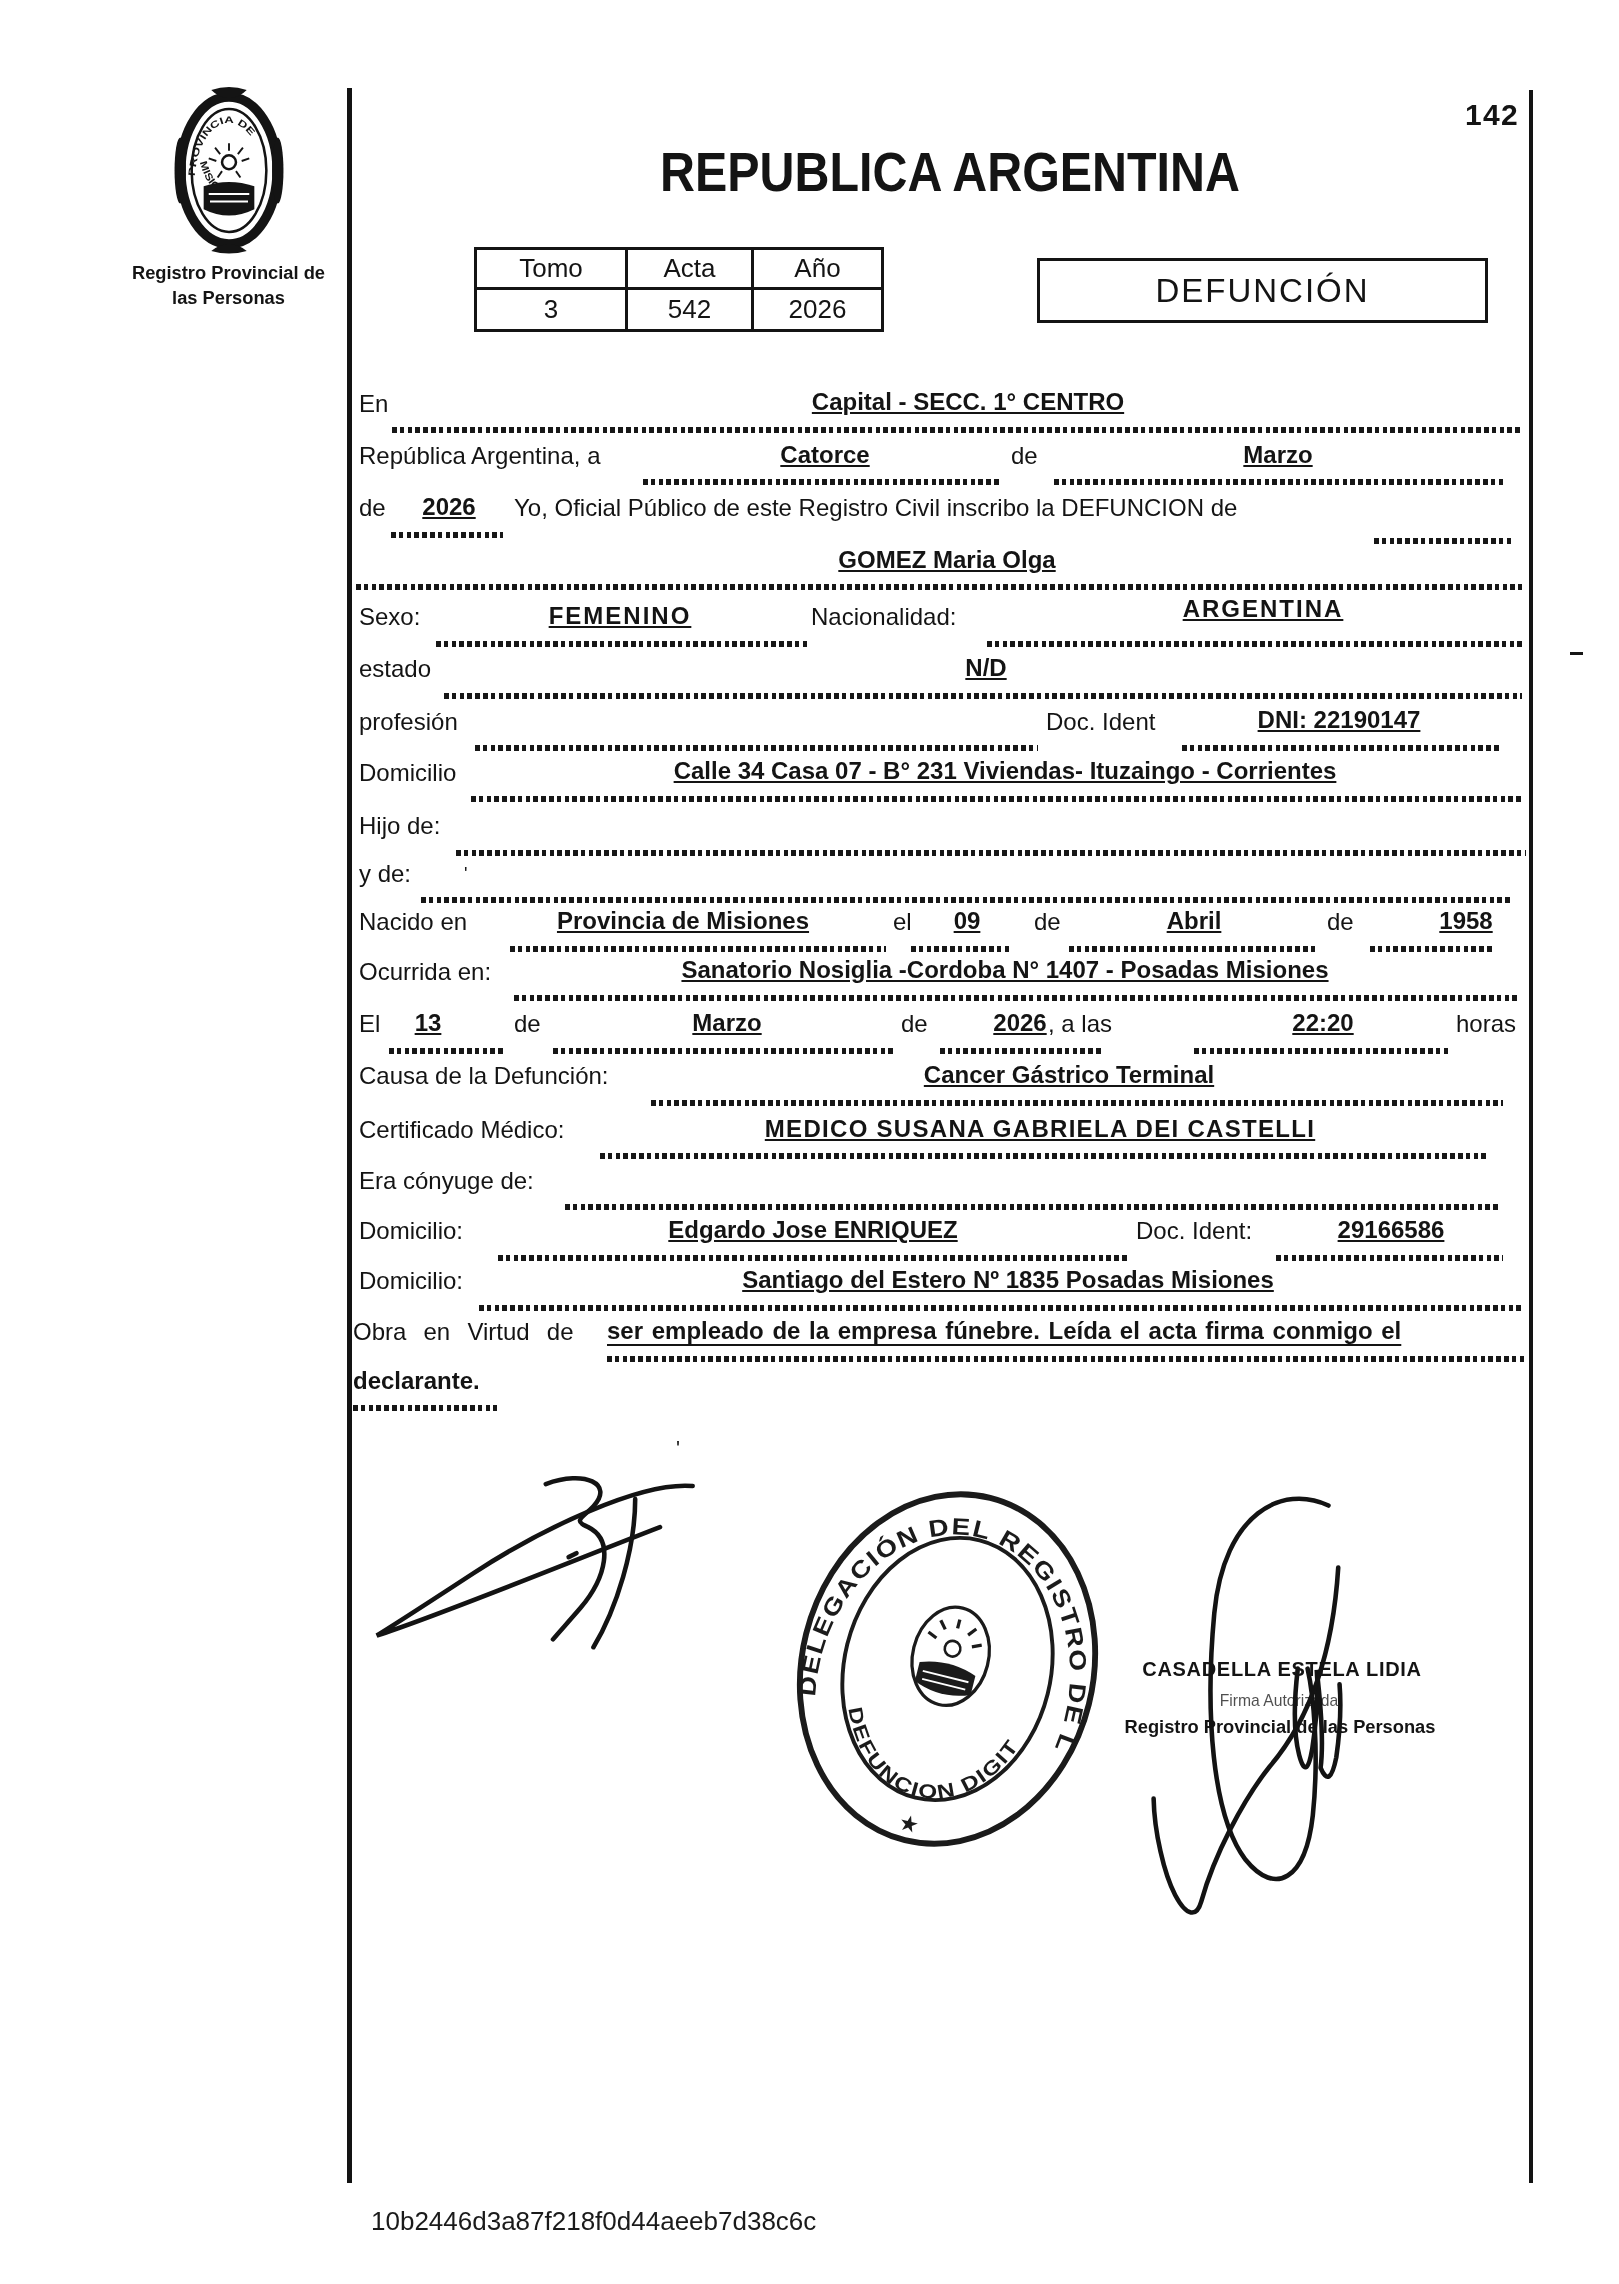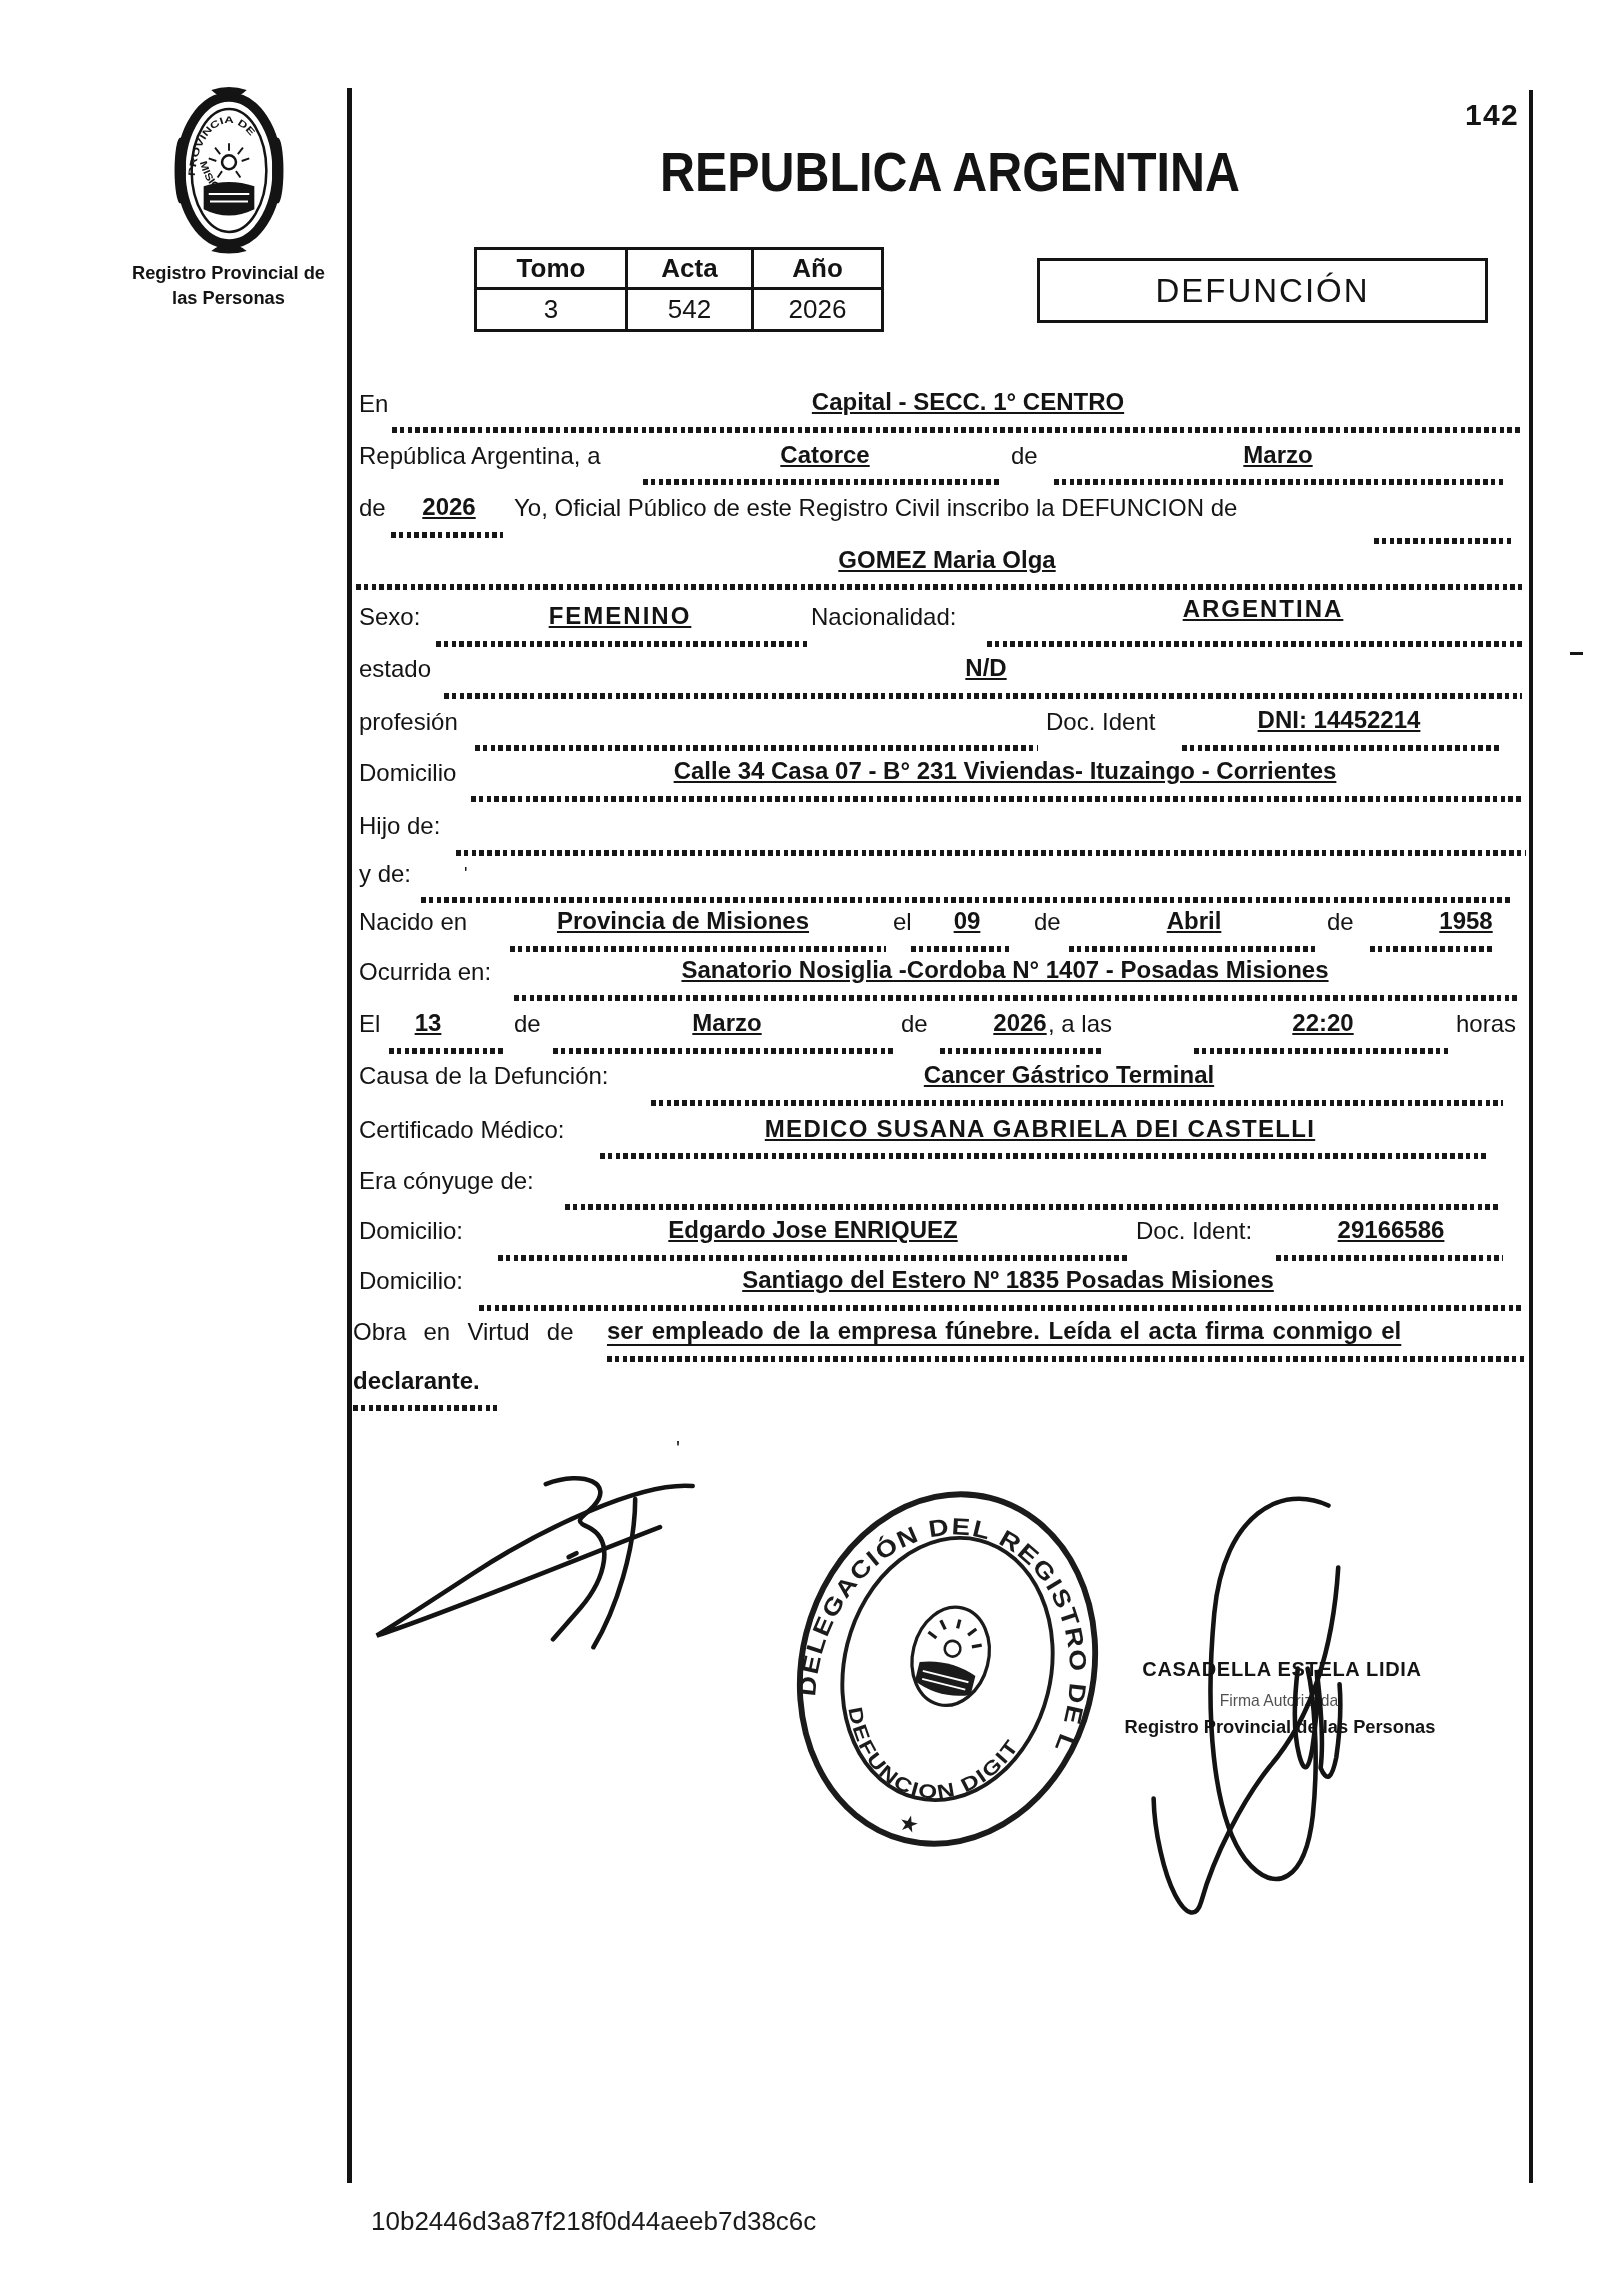--- a/index.html
+++ b/index.html
@@ -13,21 +13,21 @@
   .vline{position:absolute;width:4.6px;background:#131313;}
   .mark{position:absolute;background:#161616;}
   .title{position:absolute;left:950px;top:140px;transform:translateX(-50%) scaleX(.88);
          font-size:55px;font-weight:700;letter-spacing:0px;white-space:nowrap;}
   .pagenum{position:absolute;left:1465px;top:98px;font-size:30px;font-weight:700;letter-spacing:1.3px;}
   .orgname{position:absolute;left:124px;top:261px;width:209px;text-align:center;
            font-size:18.3px;font-weight:700;line-height:1.35;}
   table.rec{position:absolute;left:474px;top:247px;border-collapse:collapse;}
   table.rec td,table.rec th{border:3.3px solid #141414;font-size:26px;font-weight:400;
            text-align:center;padding:0;}
-  table.rec th{width:148px;height:37px;font-weight:bold;} table.rec td{height:39px;}
+  table.rec th{width:148px;height:37px;} table.rec td{height:39px;}
   table.rec .c2{width:123px;} table.rec .c3{width:127px;}
   .typebox{position:absolute;left:1037px;top:258px;width:445px;height:59px;border:3.3px solid #141414;
            display:flex;align-items:center;justify-content:center;font-size:33px;letter-spacing:2px;}
   .offname{position:absolute;left:1282px;top:1658px;transform:translateX(-50%);
            font-size:20px;font-weight:700;letter-spacing:0.7px;white-space:nowrap;}
   .offrole1{position:absolute;left:1279px;top:1692px;transform:translateX(-50%);
            font-size:15.7px;opacity:.75;white-space:nowrap;}
   .offrole2{position:absolute;left:1280px;top:1716px;transform:translateX(-50%);
            font-size:18.3px;font-weight:600;white-space:nowrap;}
   .hash{position:absolute;left:371px;top:2206px;font-size:26px;color:#1a1a1a;}
@@ -132,21 +132,21 @@
   <div class="dots" style="left:987px;top:641px;width:535px"></div>
 
   <span class="t" style="left:359px;top:656px">estado</span>
   <span class="t b c" style="left:986px;top:655px">N/D</span>
   <div class="dots" style="left:444px;top:693px;width:1078px"></div>
   <div class="mark" style="left:1570px;top:652px;width:13px;height:3.3px"></div>
   <span class="tick" style="left:1434px;top:690px">'</span>
 
   <span class="t" style="left:359px;top:709px">profesión</span>
   <span class="t" style="left:1046px;top:709px">Doc. Ident</span>
-  <span class="t b c" style="left:1339px;top:707px">DNI: 14452214</span>
+  <span class="t b c" style="left:1339px;top:707px">DNI: 22190147</span>
   <div class="dots" style="left:475px;top:745px;width:563px"></div>
   <div class="dots" style="left:1182px;top:745px;width:317px"></div>
 
   <span class="t" style="left:359px;top:760px">Domicilio</span>
   <span class="t b c" style="left:1005px;top:758px">Calle 34 Casa 07 - B° 231 Viviendas- Ituzaingo - Corrientes</span>
   <div class="dots" style="left:471px;top:796px;width:1051px"></div>
 
   <span class="t" style="left:359px;top:813px">Hijo de:</span>
   <div class="dots" style="left:456px;top:850px;width:1070px"></div>
 

